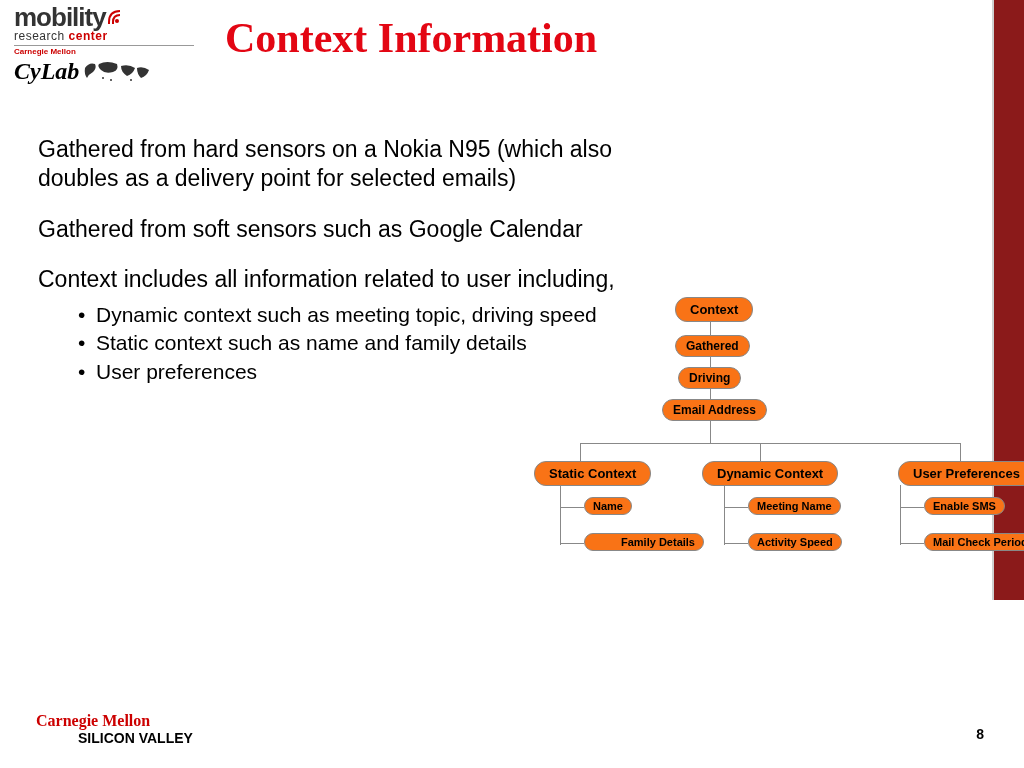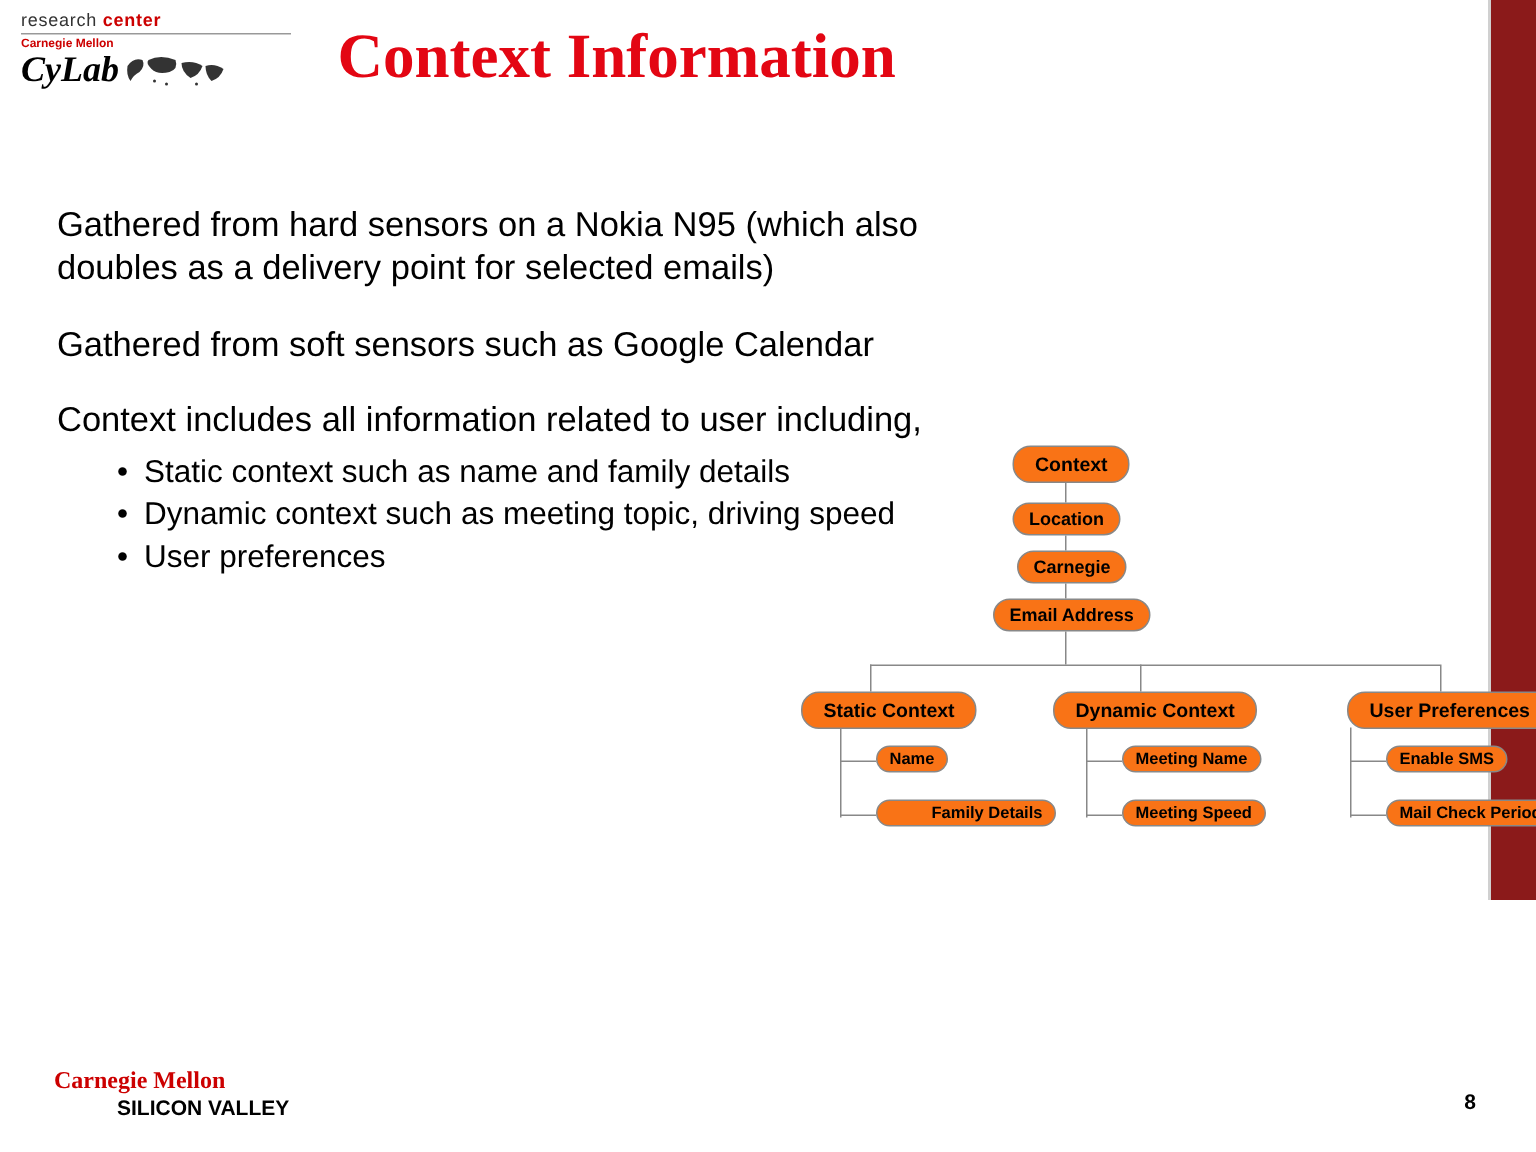--- a/index.html
+++ b/index.html
@@ -46,20 +46,27 @@
 
   .page-num { position: absolute; right: 40px; bottom: 26px; font-size: 14px; font-weight: 700; color: #000; }
 </style>
 </head>
 <body>
 
 <div class="slide">
   <div class="sidebar"></div>
 
   <div class="logo-stack">
+    <div class="logo-mobility">
+      <span>mobility</span><span class="wifi"><svg width="20" height="20" viewBox="0 0 20 20">
+            <path d="M2 18 L2 16 Q2 4 14 4 L14 6 Q4 6 4 16 L4 18 Z" fill="#cc0000"></path>
+            <path d="M6 18 L6 16 Q6 8 14 8 L14 10 Q8 10 8 16 L8 18 Z" fill="#cc0000"></path>
+            <circle cx="11" cy="15" r="2" fill="#cc0000"></circle>
+          </svg></span>
+    </div>
     <div class="logo-mrc-sub">
       <span>research</span> <span class="red">center</span>
     </div>
     <div style="height:1px;background:#999;margin:2px 0;"></div>
     <div class="logo-cm-tiny">Carnegie Mellon</div>
     <div class="logo-cylab">
       <span class="cy">CyLab</span>
       <span class="map">
         <svg width="70" height="26" viewBox="0 0 70 26">
           <g fill="#333">
@@ -76,22 +83,22 @@
     </div>
   </div>
 
   <div class="title">Context Information</div>
 
   <div class="body">
     <p>Gathered from hard sensors on a Nokia N95 (which also doubles as a delivery point for selected emails)</p>
     <p>Gathered from soft sensors such as Google Calendar</p>
     <p style="margin-bottom:8px">Context includes all information related to user including,</p>
     <ul class="bullets">
+      <li>Dynamic context such as meeting topic, driving speed</li>
       <li>Static context such as name and family details</li>
-      <li>Dynamic context such as meeting topic, driving speed</li>
       <li>User preferences</li>
     </ul>
   </div>
 
   <div class="diagram">
 
     <div class="connector" style="left:150px; top:26px; width:1px; height:14px;"></div>
     <div class="connector" style="left:150px; top:62px; width:1px; height:10px;"></div>
     <div class="connector" style="left:150px; top:94px; width:1px; height:10px;"></div>
     <div class="connector" style="left:150px; top:126px; width:1px; height:22px;"></div>
@@ -109,33 +116,33 @@
     <div class="connector" style="left:164px; top:190px; width:1px; height:60px;"></div>
     <div class="connector" style="left:164px; top:212px; width:24px; height:1px;"></div>
     <div class="connector" style="left:164px; top:248px; width:24px; height:1px;"></div>
 
     <div class="connector" style="left:340px; top:190px; width:1px; height:60px;"></div>
     <div class="connector" style="left:340px; top:212px; width:24px; height:1px;"></div>
     <div class="connector" style="left:340px; top:248px; width:24px; height:1px;"></div>
 
     <div class="node" style="left:115px; top:2px;">Context</div>
 
-    <div class="node sub" style="left:115px; top:40px;">Location</div>
-    <div class="node sub" style="left:118px; top:72px;">Carnegie</div>
+    <div class="node sub" style="left:115px; top:40px;">Gathered</div>
+    <div class="node sub" style="left:118px; top:72px;">Driving</div>
     <div class="node sub" style="left:102px; top:104px;">Email Address</div>
 
     <div class="node" style="left:-26px; top:166px;">Static Context</div>
     <div class="node" style="left:142px; top:166px;">Dynamic Context</div>
     <div class="node" style="left:338px; top:166px;">User Preferences</div>
 
     <div class="node small" style="left:24px; top:202px;">Name</div>
     <div class="node small" style="left:24px; top:238px;padding-left:36px;">Family Details</div>
 
     <div class="node small" style="left:188px; top:202px;">Meeting Name</div>
-    <div class="node small" style="left:188px; top:238px;">Meeting Speed</div>
+    <div class="node small" style="left:188px; top:238px;">Activity Speed</div>
 
     <div class="node small" style="left:364px; top:202px;">Enable SMS</div>
     <div class="node small" style="left:364px; top:238px;">Mail Check Periodicity</div>
   </div>
 
   <div class="bottom-logo">
     <div class="cm">Carnegie Mellon</div>
     <div class="sv">SILICON VALLEY</div>
   </div>
 

